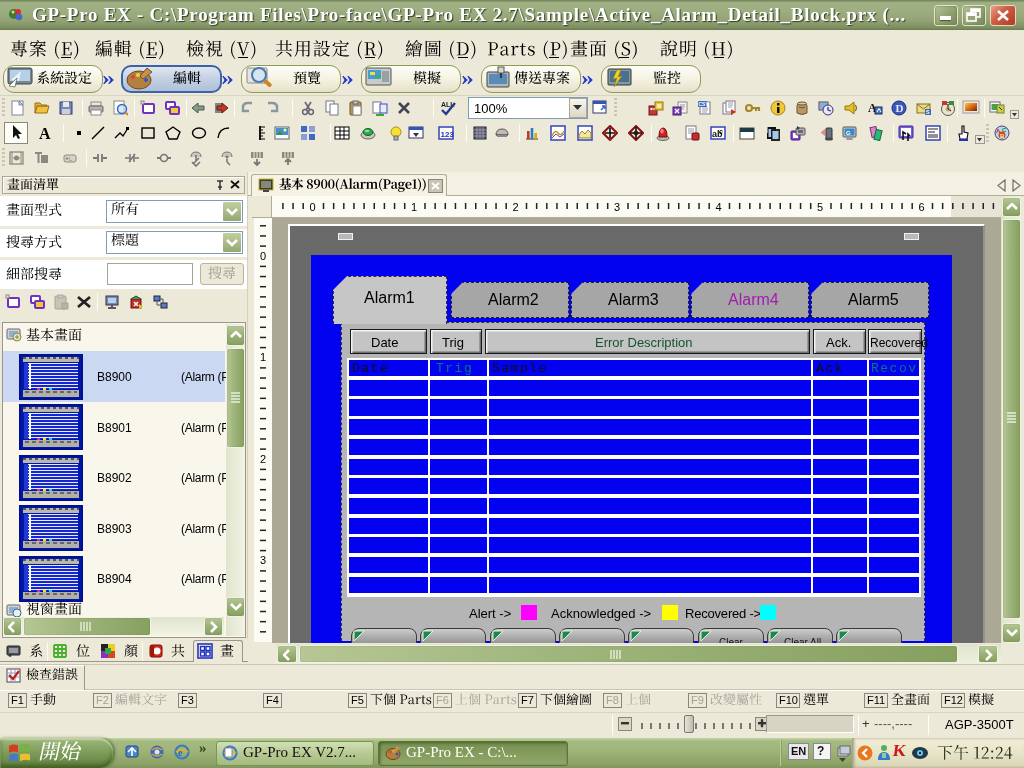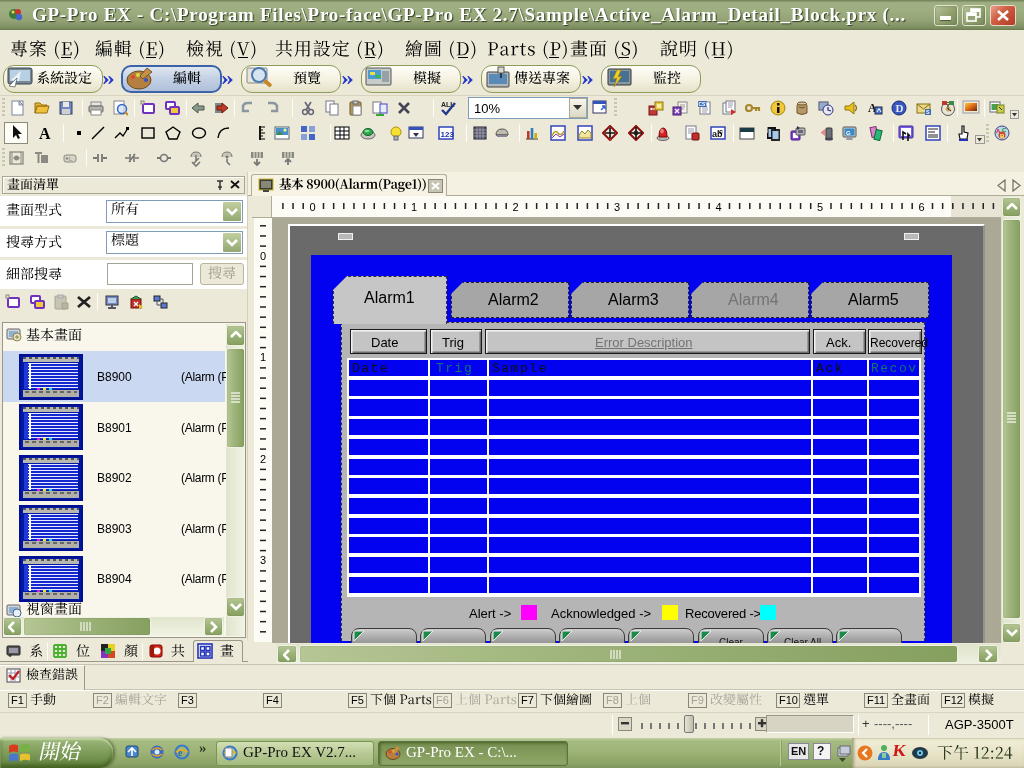--- a/index.html
+++ b/index.html
@@ -200,21 +200,21 @@
       <text x="1" y="7" font-family="Liberation Sans" font-size="7" font-weight="bold" fill="#222">ALL</text>
       <path d="M2 10 L6 14 L15 3" fill="none" stroke="#223a8c" stroke-width="2.4"></path>
     </svg>
 <div class="ab" style="left:82px;top:99px;width:1px;height:18px;background:#b8b5a5;border-right:1px solid #fdfdf6;"></div>
 <div class="ab" style="left:134px;top:99px;width:1px;height:18px;background:#b8b5a5;border-right:1px solid #fdfdf6;"></div>
 <div class="ab" style="left:186px;top:99px;width:1px;height:18px;background:#b8b5a5;border-right:1px solid #fdfdf6;"></div>
 <div class="ab" style="left:234px;top:99px;width:1px;height:18px;background:#b8b5a5;border-right:1px solid #fdfdf6;"></div>
 <div class="ab" style="left:292px;top:99px;width:1px;height:18px;background:#b8b5a5;border-right:1px solid #fdfdf6;"></div>
 <div class="ab" style="left:433px;top:99px;width:1px;height:18px;background:#b8b5a5;border-right:1px solid #fdfdf6;"></div>
 <div class="ab" style="left:468px;top:97px;width:120px;height:22px;background:#fff;border:1px solid #7f9db9;"></div>
-<div class="ab" style="left:474px;top:101px;font:normal 13px 'Liberation Sans',sans-serif;color:#000;white-space:pre;">10%</div>
+<div class="ab" style="left:474px;top:101px;font:normal 13px 'Liberation Sans',sans-serif;color:#000;white-space:pre;">100%</div>
 <div class="ab" style="left:569px;top:98px;width:18px;height:20px;background:linear-gradient(180deg,#f8f6ee,#ddd8c4);border:1px solid #aca899;"></div>
 <svg class="ab" style="left:573px;top:105px" width="10" height="6">
       <path d="M0 0 L9 0 L4.5 5 Z" fill="#333"></path>
     </svg>
 <svg class="ab" style="left:592px;top:99px" width="16" height="16">
       <rect x="1" y="2" width="13" height="12" fill="#fff" stroke="#336"></rect>
       <rect x="1" y="2" width="13" height="3" fill="#3355bb"></rect>
       <path d="M9 11 L13 7 M13 7 L13 10 M13 7 L10 7" stroke="#36c" stroke-width="1.5" fill="none"></path>
     </svg>
 <div class="ab" style="left:614px;top:98px;width:3px;height:20px;background:repeating-linear-gradient(180deg,#c8c5b2 0 2px,#ece9d8 2px 4px);"></div>
@@ -928,31 +928,31 @@
 <div class="ab" style="left:632px;top:15px;width:15px;height:7px;background:#b8b8b8;border:1px solid #f0f0f0;"></div>
 <div class="ab" style="left:39px;top:37px;width:641px;height:389px;background:#0202f0;"></div>
 <div class="ab" style="left:69px;top:104px;width:584px;height:319px;background:#b5b5b5;border:1px dashed #333;border-bottom:none;"></div>
 <div class="ab" style="left:61px;top:58px;width:114px;height:48px;background:#c6c6c6;border:1px dashed #333;border-bottom:none;clip-path:polygon(14px 0,100% 0,100% 100%,0 100%,0 14px);"></div>
 <div class="ab" style="left:92px;top:71px;font:normal 16px 'Liberation Sans',sans-serif;color:#000;white-space:pre;">Alarm1</div>
 <div class="ab" style="left:179px;top:64px;width:118px;height:36px;background:#a6a6a6;border:1px dashed #222;clip-path:polygon(12px 0,100% 0,100% 100%,0 100%,0 12px);"></div>
 <div class="ab" style="left:216px;top:73px;font:normal 16px 'Liberation Sans',sans-serif;color:#000;white-space:pre;">Alarm2</div>
 <div class="ab" style="left:299px;top:64px;width:118px;height:36px;background:#a6a6a6;border:1px dashed #222;clip-path:polygon(12px 0,100% 0,100% 100%,0 100%,0 12px);"></div>
 <div class="ab" style="left:336px;top:73px;font:normal 16px 'Liberation Sans',sans-serif;color:#000;white-space:pre;">Alarm3</div>
 <div class="ab" style="left:419px;top:64px;width:118px;height:36px;background:#a6a6a6;border:1px dashed #222;clip-path:polygon(12px 0,100% 0,100% 100%,0 100%,0 12px);"></div>
-<div class="ab" style="left:456px;top:73px;font:normal 16px 'Liberation Sans',sans-serif;color:#737373;white-space:pre;">Alarm4</div>
+<div class="ab" style="left:456px;top:73px;font:normal 16px 'Liberation Sans',sans-serif;color:#a21caf;white-space:pre;">Alarm4</div>
 <div class="ab" style="left:539px;top:64px;width:118px;height:36px;background:#a6a6a6;border:1px dashed #222;clip-path:polygon(12px 0,100% 0,100% 100%,0 100%,0 12px);"></div>
 <div class="ab" style="left:576px;top:73px;font:normal 16px 'Liberation Sans',sans-serif;color:#000;white-space:pre;">Alarm5</div>
 <div class="ab" style="left:78px;top:111px;width:77px;height:25px;background:#c4c4c4;border:1px solid #1a1a1a;box-shadow:inset 1.5px 1.5px 0 #f2f2f2,inset -1.5px -1.5px 0 #6e6e6e;"></div>
 <div class="ab" style="left:158px;top:111px;width:52px;height:25px;background:#c4c4c4;border:1px solid #1a1a1a;box-shadow:inset 1.5px 1.5px 0 #f2f2f2,inset -1.5px -1.5px 0 #6e6e6e;"></div>
 <div class="ab" style="left:213px;top:111px;width:325px;height:25px;background:#c4c4c4;border:1px solid #1a1a1a;box-shadow:inset 1.5px 1.5px 0 #f2f2f2,inset -1.5px -1.5px 0 #6e6e6e;"></div>
 <div class="ab" style="left:541px;top:111px;width:53px;height:25px;background:#c4c4c4;border:1px solid #1a1a1a;box-shadow:inset 1.5px 1.5px 0 #f2f2f2,inset -1.5px -1.5px 0 #6e6e6e;"></div>
 <div class="ab" style="left:596px;top:111px;width:54px;height:25px;background:#c4c4c4;border:1px solid #1a1a1a;box-shadow:inset 1.5px 1.5px 0 #f2f2f2,inset -1.5px -1.5px 0 #6e6e6e;"></div>
 <div class="ab" style="left:99px;top:117px;font:normal 13px 'Liberation Sans',sans-serif;color:#000;white-space:pre;">Date</div>
 <div class="ab" style="left:170px;top:117px;font:normal 13px 'Liberation Sans',sans-serif;color:#000;white-space:pre;">Trig</div>
-<div class="ab" style="left:323px;top:117px;font:normal 13px 'Liberation Sans',sans-serif;color:#737373;white-space:pre;text-decoration:underline;">Error Description</div>
+<div class="ab" style="left:323px;top:117px;font:normal 13px 'Liberation Sans',sans-serif;color:#14532d;white-space:pre;">Error Description</div>
 <div class="ab" style="left:554px;top:117px;font:normal 13px 'Liberation Sans',sans-serif;color:#000;white-space:pre;">Ack.</div>
 <div class="ab" style="left:598px;top:118px;font:normal 12px 'Liberation Sans',sans-serif;color:#000;white-space:pre;">Recovered</div>
 <div class="ab" style="left:75px;top:140px;width:574px;height:239px;overflow:hidden;">
         <div style="position:absolute;left:0;top:0;width:574px;height:239px;background:#fff;">
           <div style="position:absolute;left:2px;top:2px;width:79px;height:16.2px;background:#0202f0;"></div>
           <div style="position:absolute;left:83px;top:2px;width:57px;height:16.2px;background:#0202f0;"></div>
           <div style="position:absolute;left:142px;top:2px;width:322px;height:16.2px;background:#0202f0;"></div>
           <div style="position:absolute;left:466px;top:2px;width:54px;height:16.2px;background:#0202f0;"></div>
           <div style="position:absolute;left:522px;top:2px;width:50px;height:16.2px;background:#0202f0;"></div>
           <div style="position:absolute;left:2px;top:21.7px;width:79px;height:16.2px;background:#0202f0;"></div>

